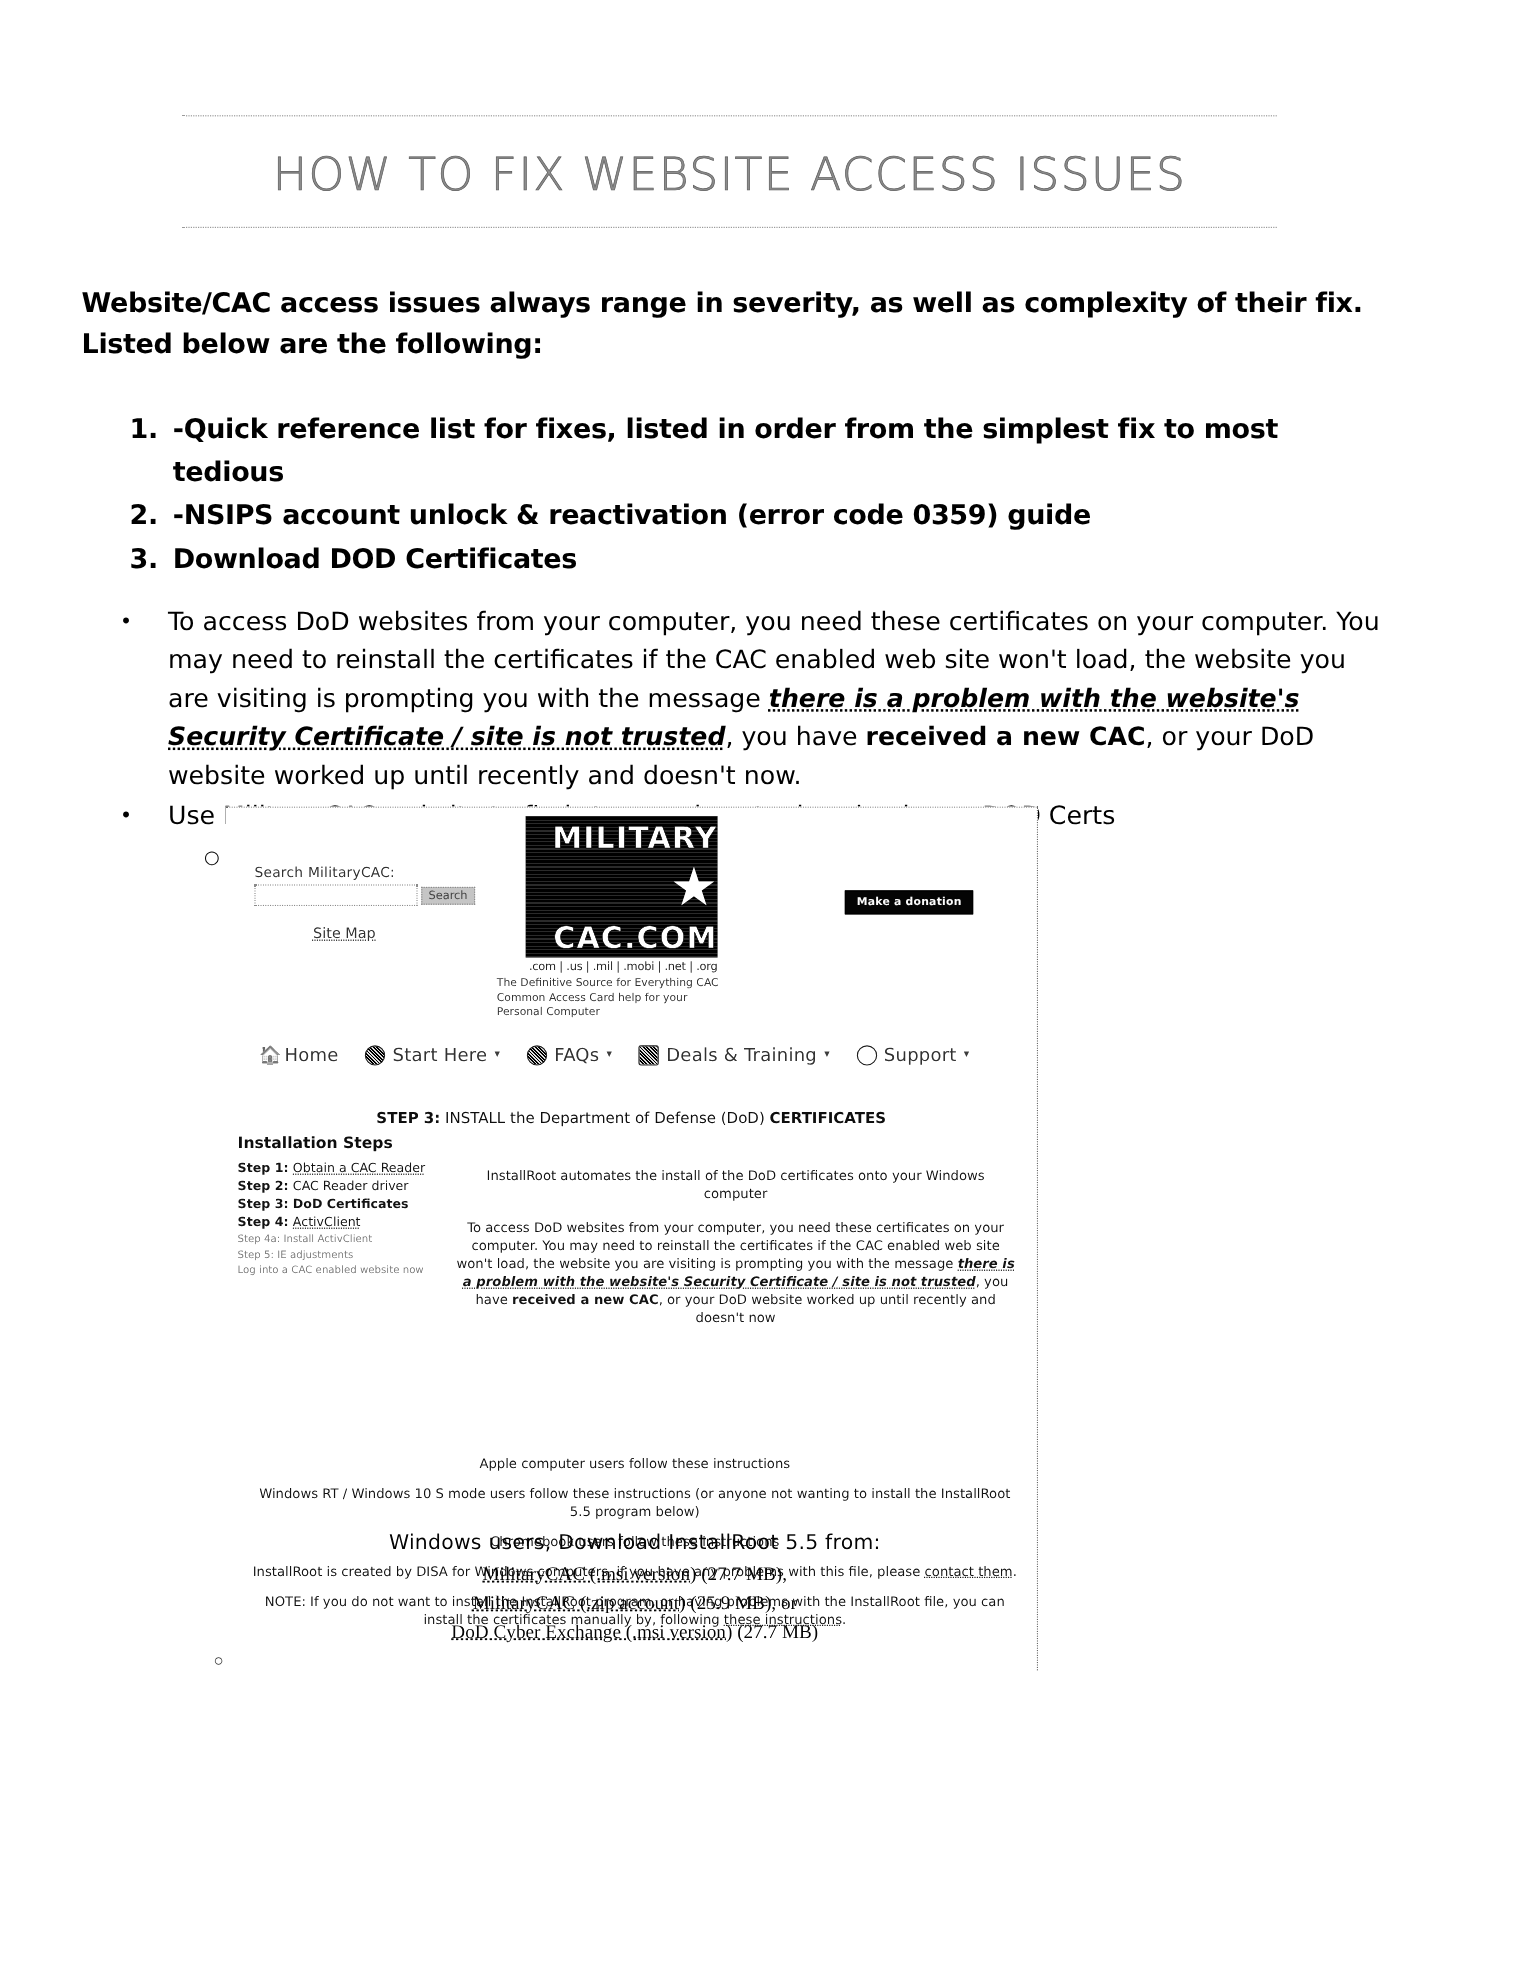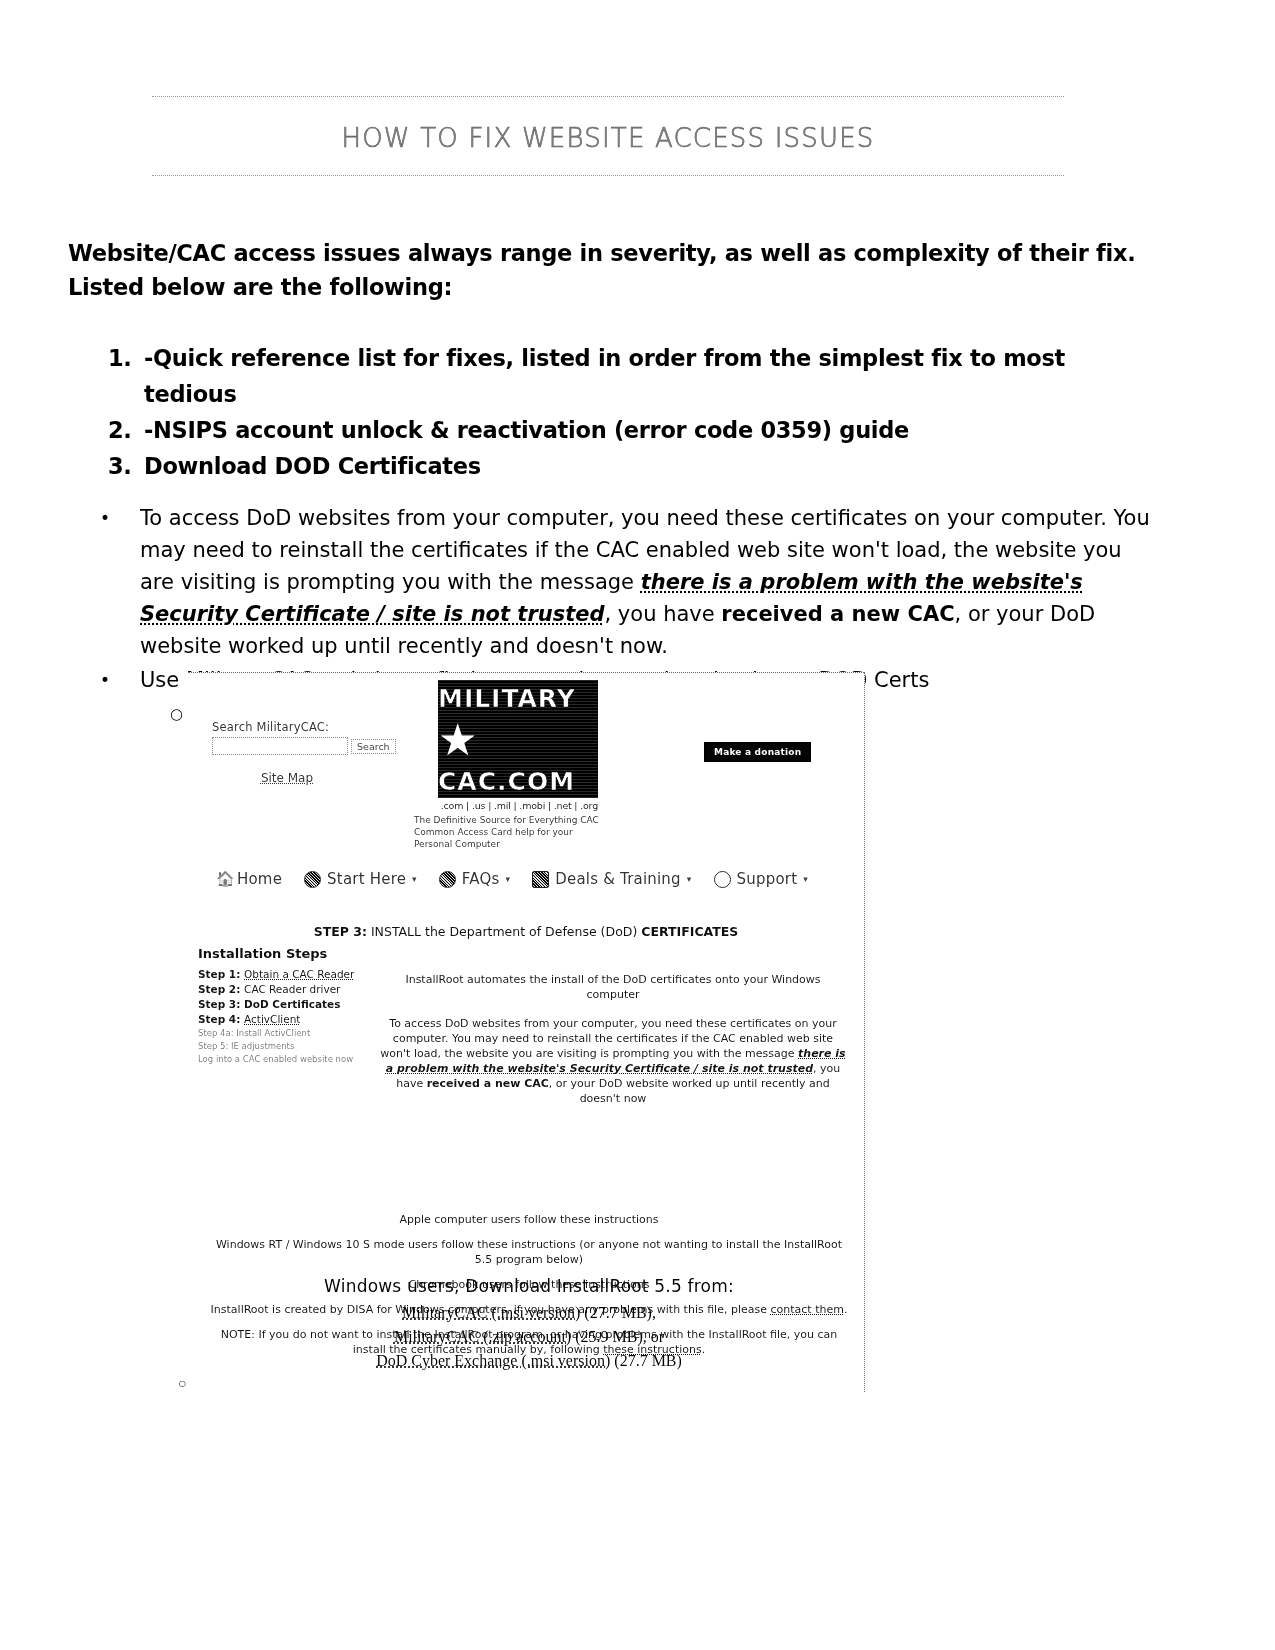--- a/index.html
+++ b/index.html
@@ -14,21 +14,21 @@
   .page { position:relative; width:1275px; height:1650px; }
 
   
   .title-wrap { position:absolute; left:152px; top:96px; width:912px; }
   .rule-dotted {
     height:0; border-top:1px dotted #9a9a9a; width:100%;
   }
   .doc-title {
     text-align:center;
     font-family:"DejaVu Sans", sans-serif;
-    font-size:26px;
+    font-size:38px;
     font-weight:300;
     letter-spacing:1.2px;
     color:#8d8d8d;
     -webkit-text-stroke:0.6px #5d5d5d;
     padding:26px 0 22px 0;
     white-space:nowrap;
   }
 
   
   .intro {
@@ -110,36 +110,36 @@
   
   .sc-search { position:absolute; left:24px; top:48px; width:200px; }
   .sc-search-lbl { font-size:11.5px; color:#3a3a3a; letter-spacing:0.2px; }
   .sc-search-row { display:flex; align-items:center; margin-top:3px; gap:3px; }
   .sc-input {
     width:130px; height:14px;
     border:1px dotted #8a8a8a; background:#fff;
   }
   .sc-btn {
     font-size:9.5px; padding:1px 5px;
-    border:1px dotted #8a8a8a; background:#fef9c3; color:#4a4a4a;
+    border:1px dotted #8a8a8a; background:#c4b5fd; color:#4a4a4a;
   }
   .sc-sitemap {
     margin-top:16px; text-align:center; width:150px;
     font-size:12px; color:#3a3a3a;
     text-decoration:underline; text-decoration-style:dotted;
   }
 
   
   .sc-logo {
     position:absolute; left:250px; top:8px;
     width:160px; height:118px;
     background:
       repeating-linear-gradient(0deg, rgba(255,255,255,0.16) 0 1px, rgba(0,0,0,0) 1px 3px),
       #0c0c0c;
-    display:flex; flex-direction:column; align-items:flex-start; justify-content:space-between;
+    display:flex; flex-direction:column; align-items:flex-end; justify-content:space-between;
     padding:6px 0 4px 0;
     box-sizing:border-box;
   }
   .sc-logo .l1, .sc-logo .l2 {
     color:#fff; font-weight:bold;
     font-family:"DejaVu Sans", sans-serif;
     font-size:25px; letter-spacing:1px;
     -webkit-text-stroke:0.5px #000;
     line-height:1;
   }

